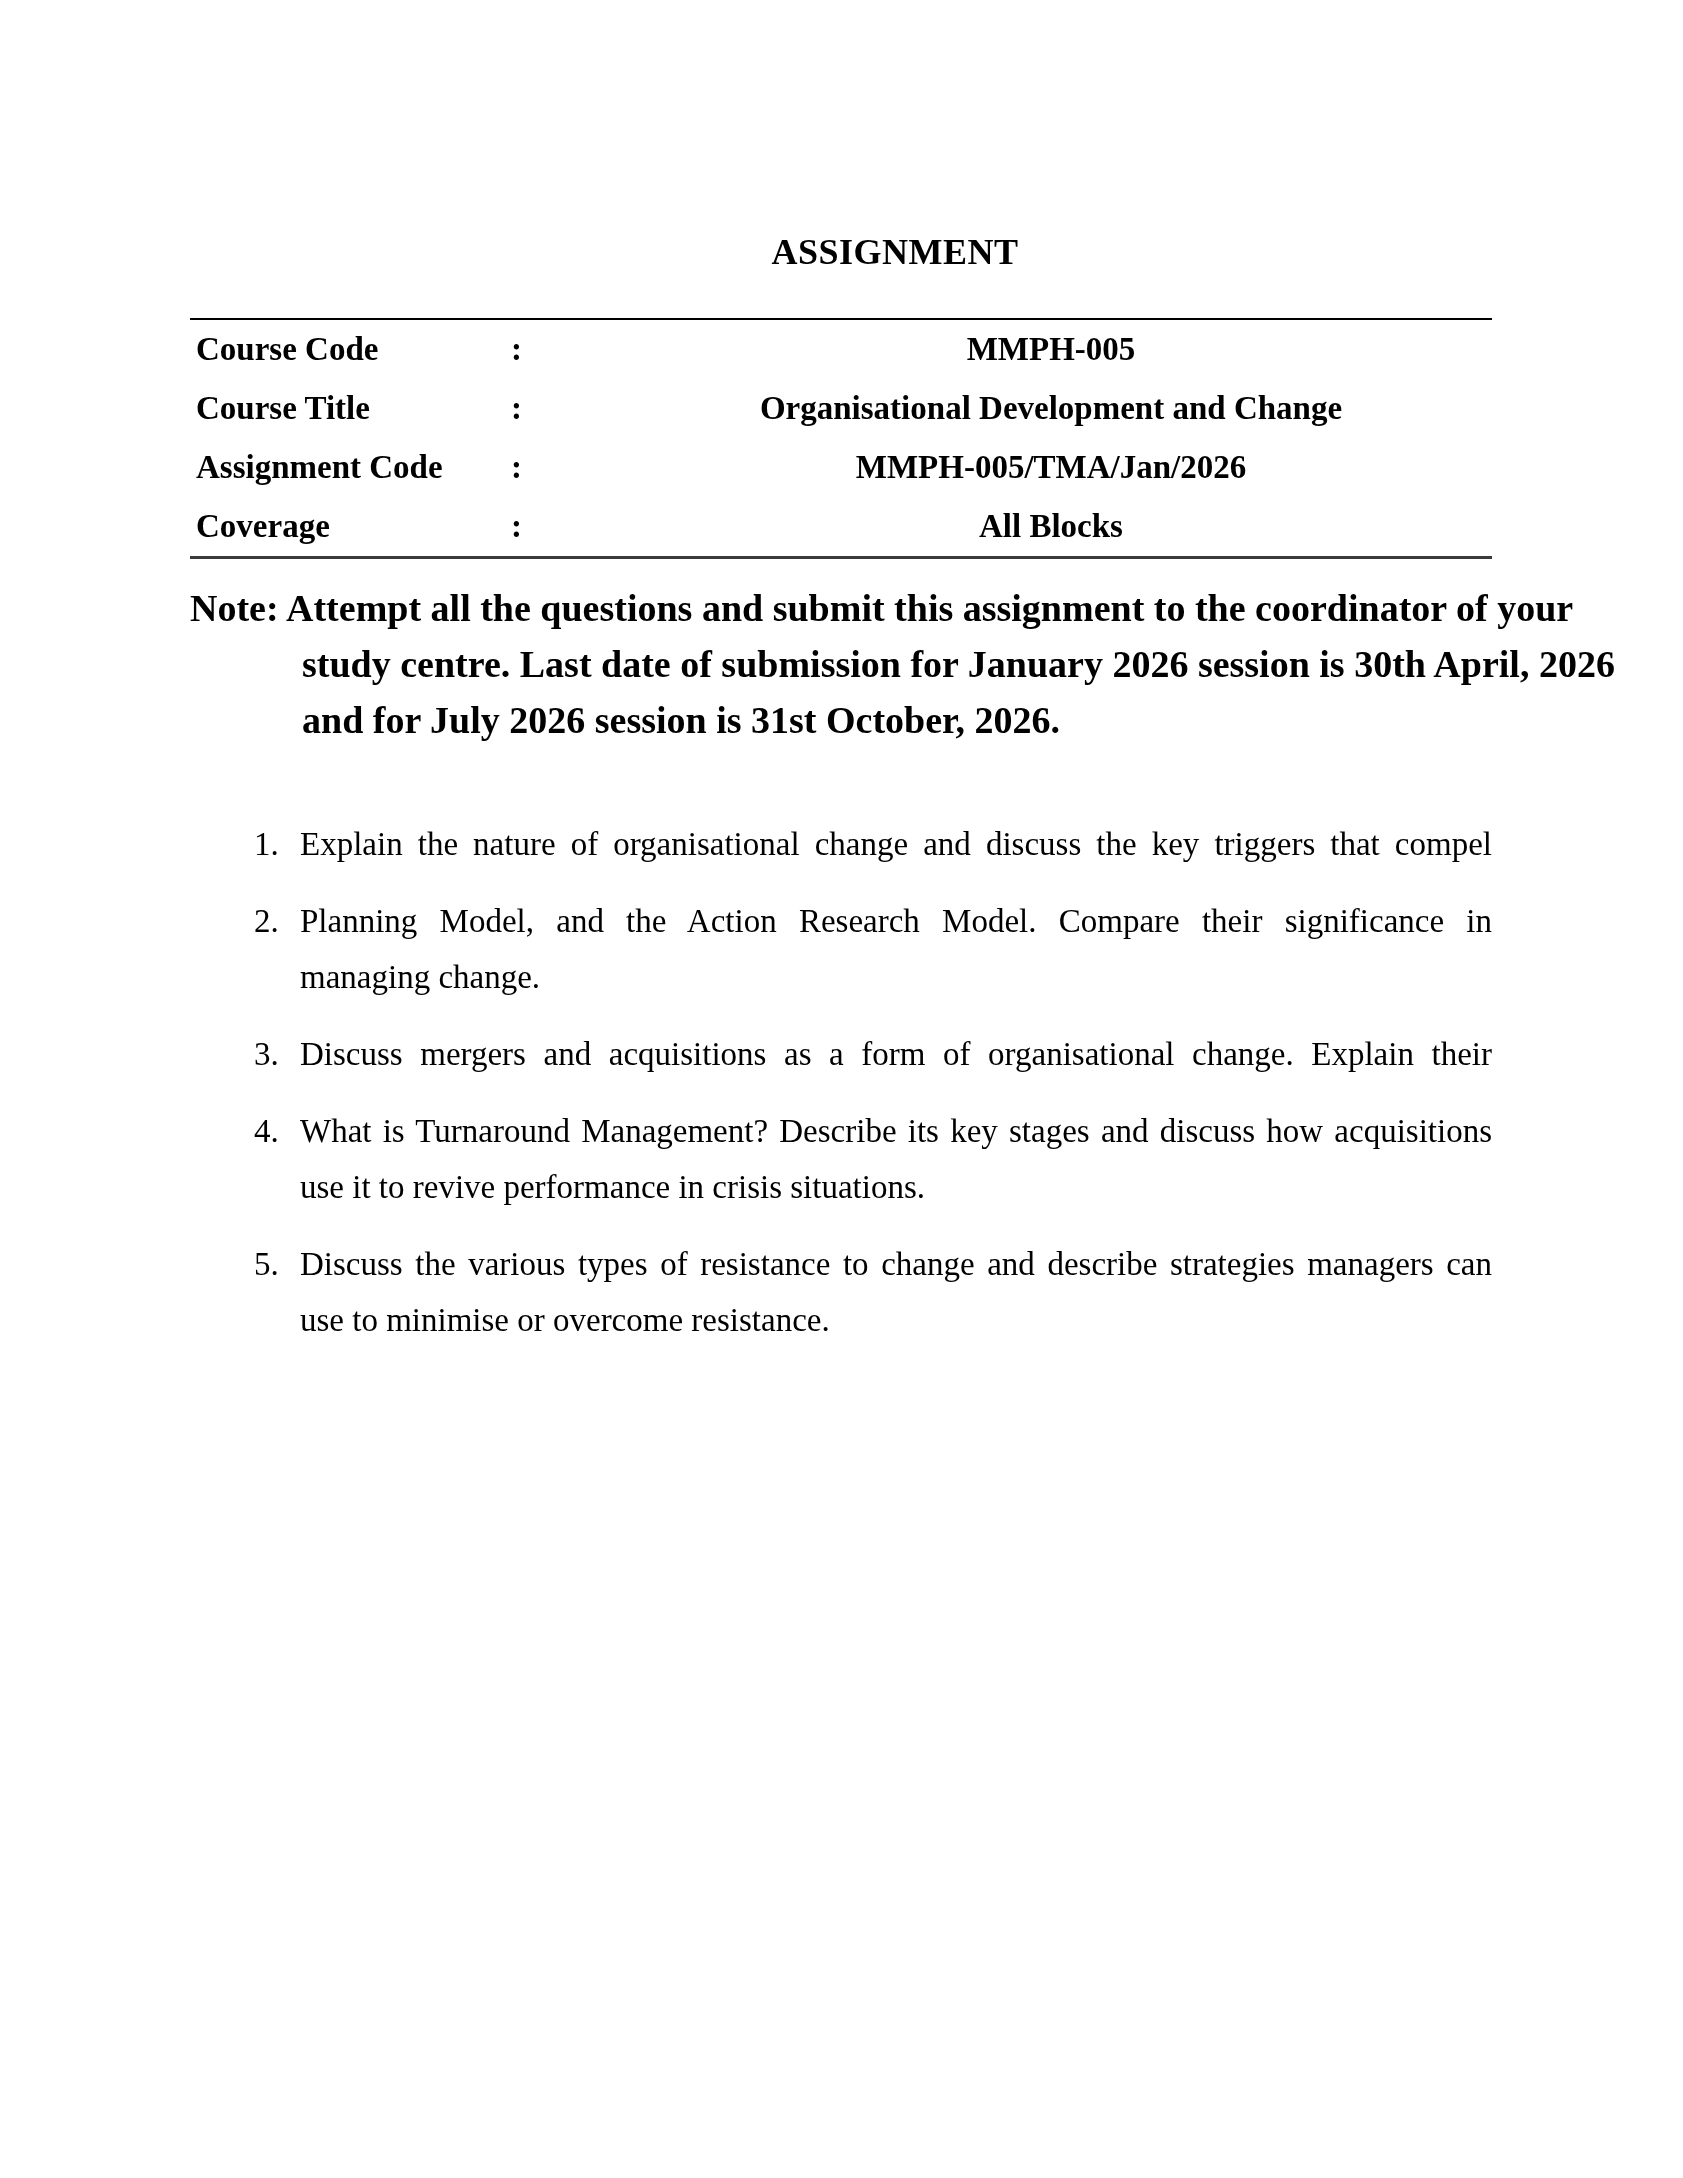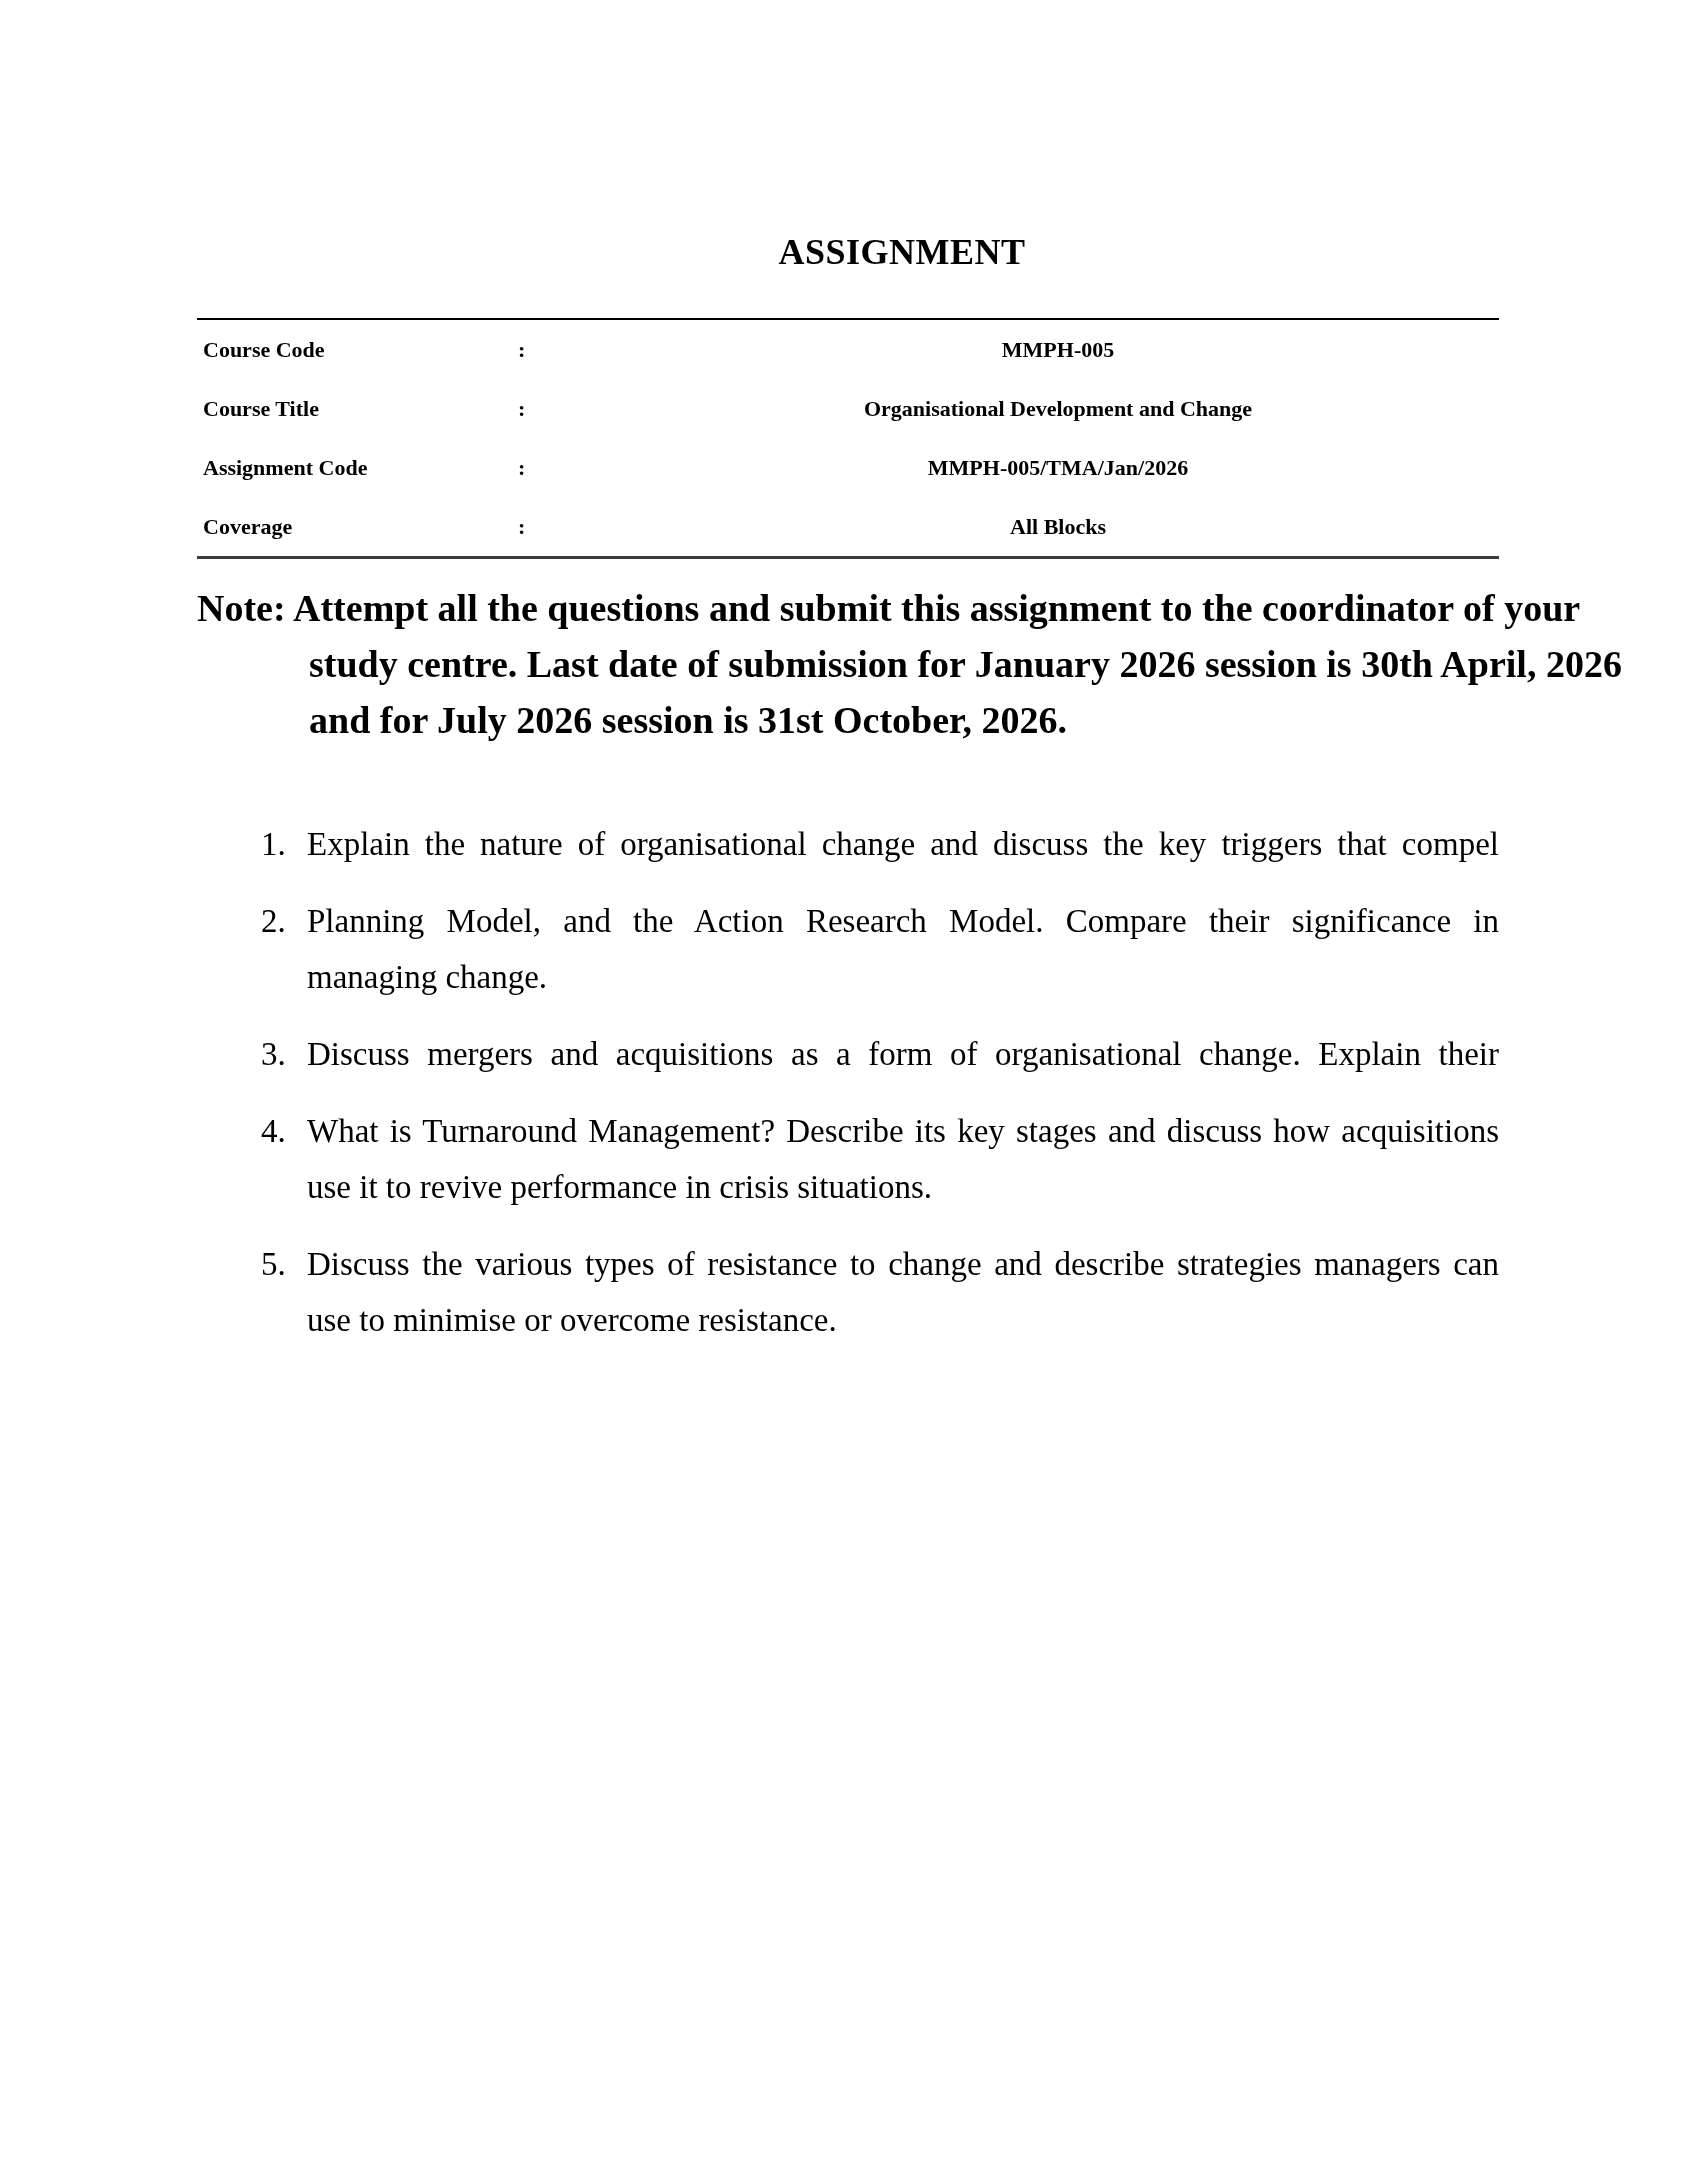--- a/index.html
+++ b/index.html
@@ -10,41 +10,41 @@
   body {
     width: 1683px;
     height: 2178px;
     font-family: "Liberation Serif", "DejaVu Serif", serif;
     color: #000000;
     position: relative;
     overflow: hidden;
   }
   .content {
     position: absolute;
-    left: 197px;
+    left: 190px;
     top: 0;
     width: 1302px;
   }
   .doc-title {
     margin: 0;
     padding-top: 231px;
     font-size: 36px;
     line-height: 43px;
     font-weight: bold;
     text-align: center;
     position: relative;
     left: 54px;
     letter-spacing: 0.5px;
   }
   .course-table {
     margin-top: 44px;
     border-top: 2px solid #000000;
     border-bottom: 3px solid #3a3a3a;
     font-weight: bold;
-    font-size: 22px;
+    font-size: 33px;
   }
   .crow {
     display: flex;
     align-items: center;
     height: 59px;
   }
   .clabel {
     width: 315px;
     padding-left: 6px;
     flex: none;

